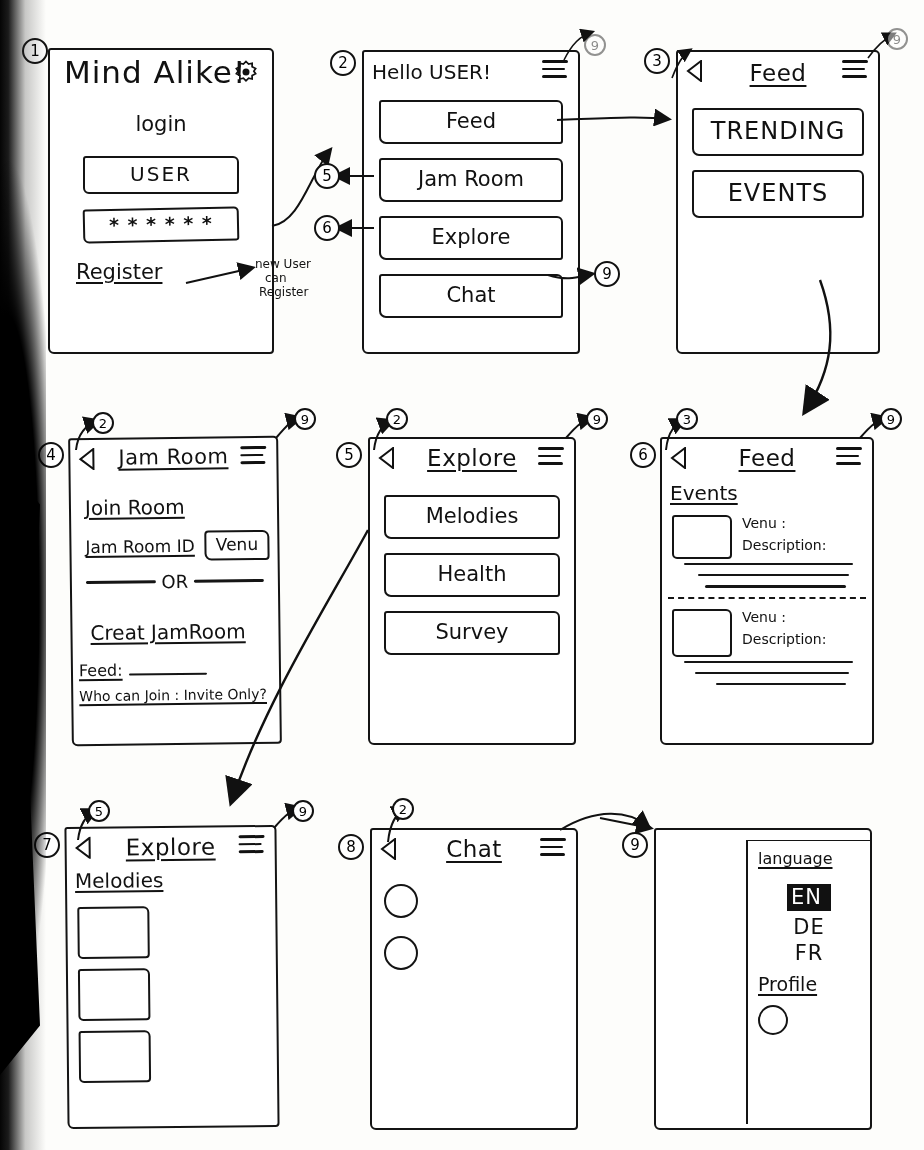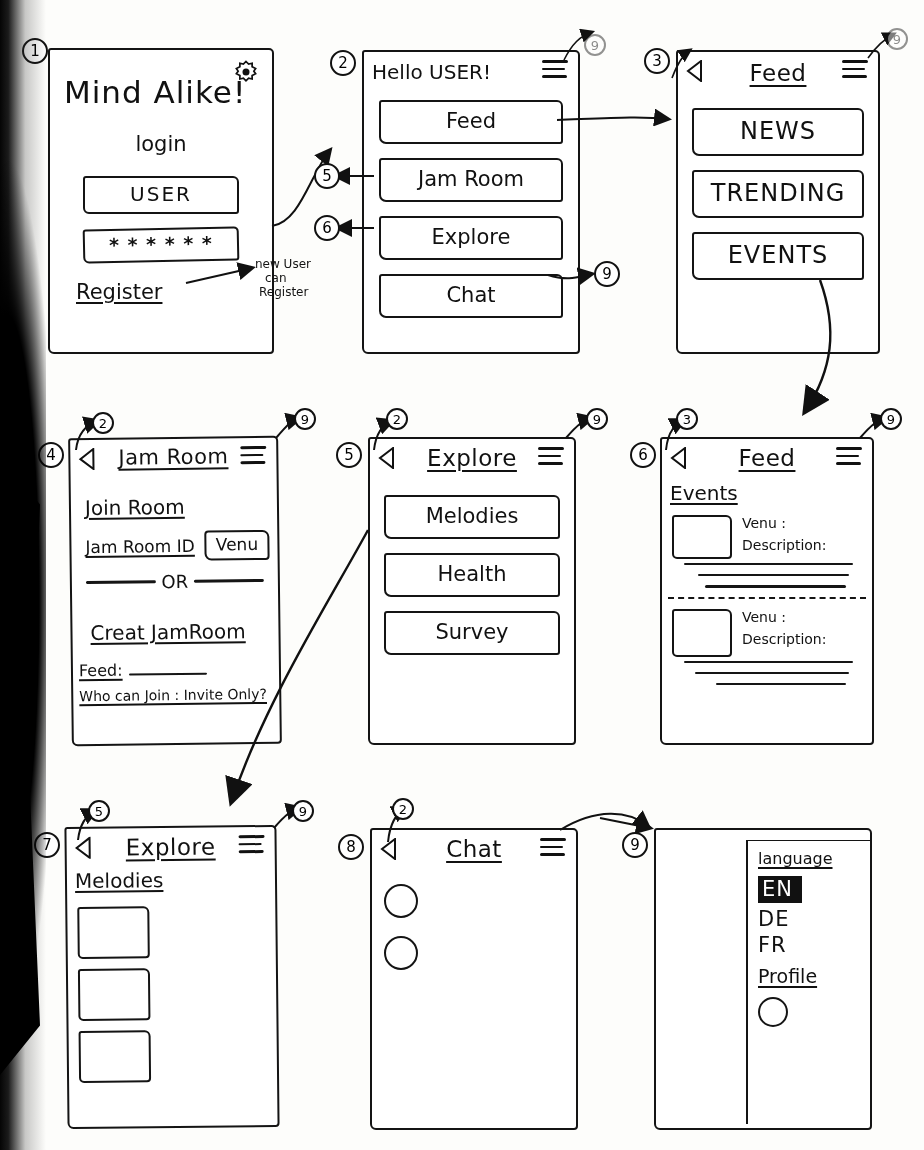--- a/index.html
+++ b/index.html
@@ -150,21 +150,21 @@
     <path d="M868,58 C878,44 886,38 894,34" stroke="#111" stroke-width="1.6" fill="none" marker-end="url(#ah)"></path>
   </svg>
 
   <div class="screen hand" style="left:48px; top:48px; width:226px; height:306px;">
     <span class="gear">
       <svg viewBox="0 0 32 32" width="28" height="28">
         <path d="M16 4 l3 3 4-1 0 4 4 2-2 3 2 3-4 2 0 4-4-1-3 3-3-3-4 1 0-4-4-2 2-3-2-3 4-2 0-4 4 1z" fill="none" stroke="#111" stroke-width="2"></path>
         <circle cx="16" cy="16" r="4" fill="#111"></circle>
       </svg>
     </span>
-    <div style="font-size:31px; padding:24px 0 0 14px; letter-spacing:1px;">Mind Alike!</div>
+    <div style="font-size:31px; padding:4px 0 0 14px; letter-spacing:1px;">Mind Alike!</div>
     <div style="text-align:center; font-size:21px; margin-top:22px;">login</div>
     <div style="margin:20px auto 0; width:156px; border:2.2px solid #141414; border-radius:3px 6px 3px 6px; padding:4px 0 6px;">
       <span style="display:block;text-align:center;font-size:20px;letter-spacing:2px;">USER</span>
     </div>
     <div style="margin:14px auto 0; width:156px; border:2.6px solid #141414; border-radius:3px 5px 3px 6px; padding:3px 0 5px; transform:rotate(-1.2deg);">
       <span style="display:block;text-align:center;font-size:19px;letter-spacing:1px;font-weight:bold;">* * * * * *</span>
     </div>
     <div style="margin:18px 0 0 26px; font-size:21px; text-decoration:underline; text-underline-offset:3px; text-decoration-thickness:2px; display:inline-block;">Register</div>
   </div>
   <div class="marker" style="left:22px; top:38px;">1</div>
@@ -200,21 +200,20 @@
         <i></i>
         <i></i>
       </span>
     <span class="back-tri">
       <svg viewBox="0 0 17 22" width="17" height="22">
           <path d="M15,1 L2,11 L15,21 z" fill="none" stroke="#111" stroke-width="2"></path>
         </svg>
     </span>
     <div class="title" style="padding-top:8px;">Feed</div>
     <div style="margin-top:22px;">
-      <div class="mbtn caps">NEWS</div>
       <div class="mbtn caps">TRENDING</div>
       <div class="mbtn caps">EVENTS</div>
     </div>
   </div>
   <div class="marker" style="left:644px; top:48px;">3</div>
   <div class="marker sm faint" style="left:886px; top:28px;">9</div>
 
   <div class="screen hand" style="left:70px; top:437px; width:210px; height:308px; transform:rotate(-0.7deg);">
     <span class="hamburger">
         <i></i>
@@ -404,21 +403,21 @@
         <span class="line" style="width:62%; margin-left:34%; margin-bottom:0;"></span>
       </span>
     </div>
   </div>
   <div class="marker" style="left:338px; top:834px;">8</div>
   <div class="marker sm" style="left:392px; top:798px;">2</div>
 
   <div class="screen hand" style="left:654px; top:828px; width:218px; height:302px;">
     <div style="position:absolute; right:0; top:10px; width:124px; height:284px; border-left:2.2px solid #141414; border-top:1.6px solid #141414; padding:8px 10px;">
       <div class="sec" style="font-size:16px;">language</div>
-      <div style="margin-top:8px;">
+      <div style="margin-top:16px;text-align:center;">
         <div>
           <span class="hl-en" style="font-size:21px; letter-spacing:1px;">EN</span>
         </div>
         <div style="font-size:21px; letter-spacing:1px; margin-top:4px;">DE</div>
         <div style="font-size:21px; letter-spacing:1px; margin-top:2px;">FR</div>
       </div>
       <div class="sec" style="font-size:19px; margin-top:8px;">Profile</div>
       <div style="display:flex; align-items:center; gap:10px; margin-top:10px;">
         <span class="avatar" style="width:30px;height:30px;"></span>
         <span style="flex:1;">

